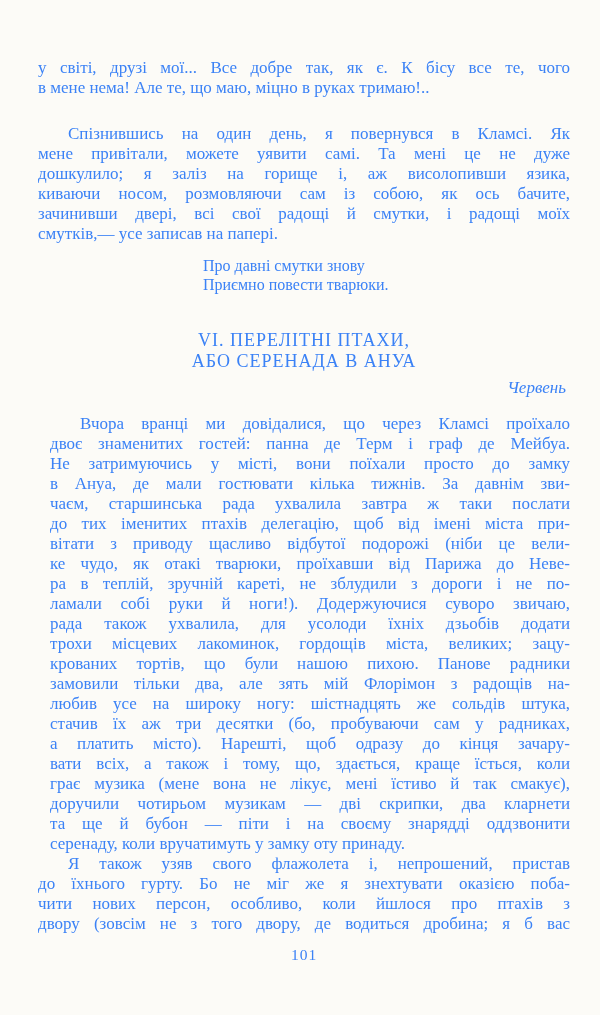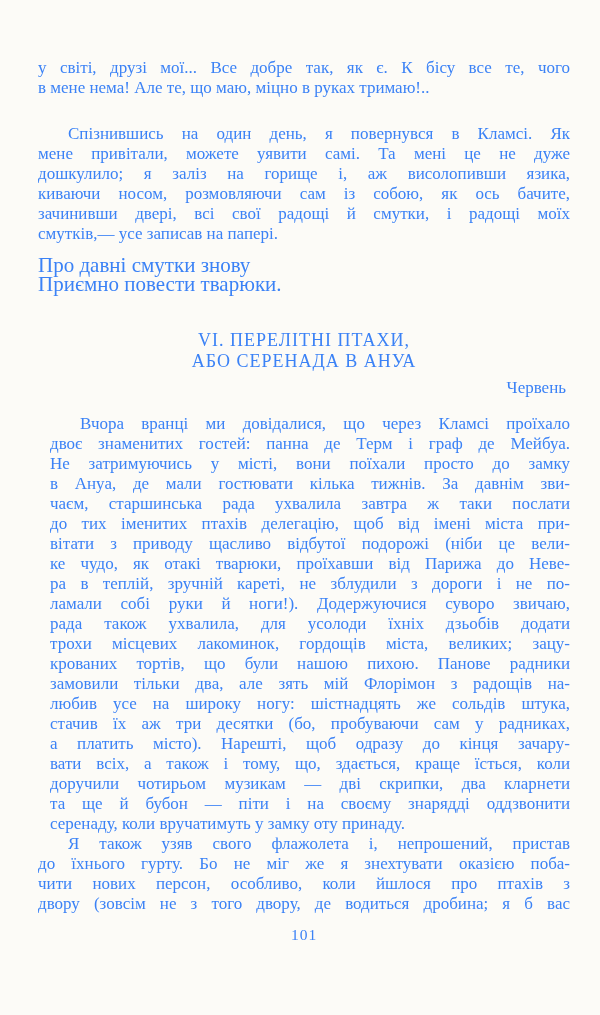--- a/index.html
+++ b/index.html
@@ -19,35 +19,37 @@
     padding: 58px 30px 0 38px;
     width: 100%;
   }
   .bodytext { font-size: 17px; line-height: 20px; }
   .line { text-align: justify; text-align-last: justify; white-space: normal; }
   .line-end { text-align-last: left; }
   .indent .line:first-child { padding-left: 30px; box-sizing: border-box; }
   .para-return { margin-top: 26px; }
   .verse {
     margin-top: 12px;
-    font-size: 21px;
+    margin-left: 165px;
+    font-size: 16px;
     line-height: 19px;
   }
   .verse .line { text-align: left; text-align-last: left; }
   .chapter-heading {
     margin-top: 36px;
     text-align: center;
     font-weight: normal;
     font-size: 18px;
     line-height: 21px;
     letter-spacing: 1px;
   }
   .chapter-date {
     margin-top: 6px;
     text-align: right;
+    font-style: italic;
     font-size: 17px;
     line-height: 20px;
     padding-right: 4px;
   }
   .para-guests { margin-top: 16px; margin-left: 12px; }
   .page-number {
     margin-top: 12px;
     text-align: center;
     font-size: 15.5px;
     letter-spacing: 1px;
@@ -97,20 +99,21 @@
         <div class="line">ра в теплій, зручній кареті, не зблудили з дороги і не по-</div>
         <div class="line">ламали собі руки й ноги!). Додержуючися суворо звичаю,</div>
         <div class="line">рада також ухвалила, для усолоди їхніх дзьобів додати</div>
         <div class="line">трохи місцевих лакоминок, гордощів міста, великих; зацу-</div>
         <div class="line">крованих тортів, що були нашою пихою. Панове радники</div>
         <div class="line">замовили тільки два, але зять мій Флорімон з радощів на-</div>
         <div class="line">любив усе на широку ногу: шістнадцять же сольдів штука,</div>
         <div class="line">стачив їх аж три десятки (бо, пробуваючи сам у радниках,</div>
         <div class="line">а платить місто). Нарешті, щоб одразу до кінця зачару-</div>
         <div class="line">вати всіх, а також і тому, що, здається, краще їсться, коли</div>
+        <div class="line">грає музика (мене вона не лікує, мені їстиво й так смакує),</div>
         <div class="line">доручили чотирьом музикам — дві скрипки, два кларнети</div>
         <div class="line">та ще й бубон — піти і на своєму знарядді оддзвонити</div>
         <div class="line line-end">серенаду, коли вручатимуть у замку оту принаду.</div>
       </div>
 
     <div class="bodytext indent">
         <div class="line">Я також узяв свого флажолета і, непрошений, пристав</div>
         <div class="line">до їхнього гурту. Бо не міг же я знехтувати оказією поба-</div>
         <div class="line">чити нових персон, особливо, коли йшлося про птахів з</div>
         <div class="line">двору (зовсім не з того двору, де водиться дробина; я б вас</div>

